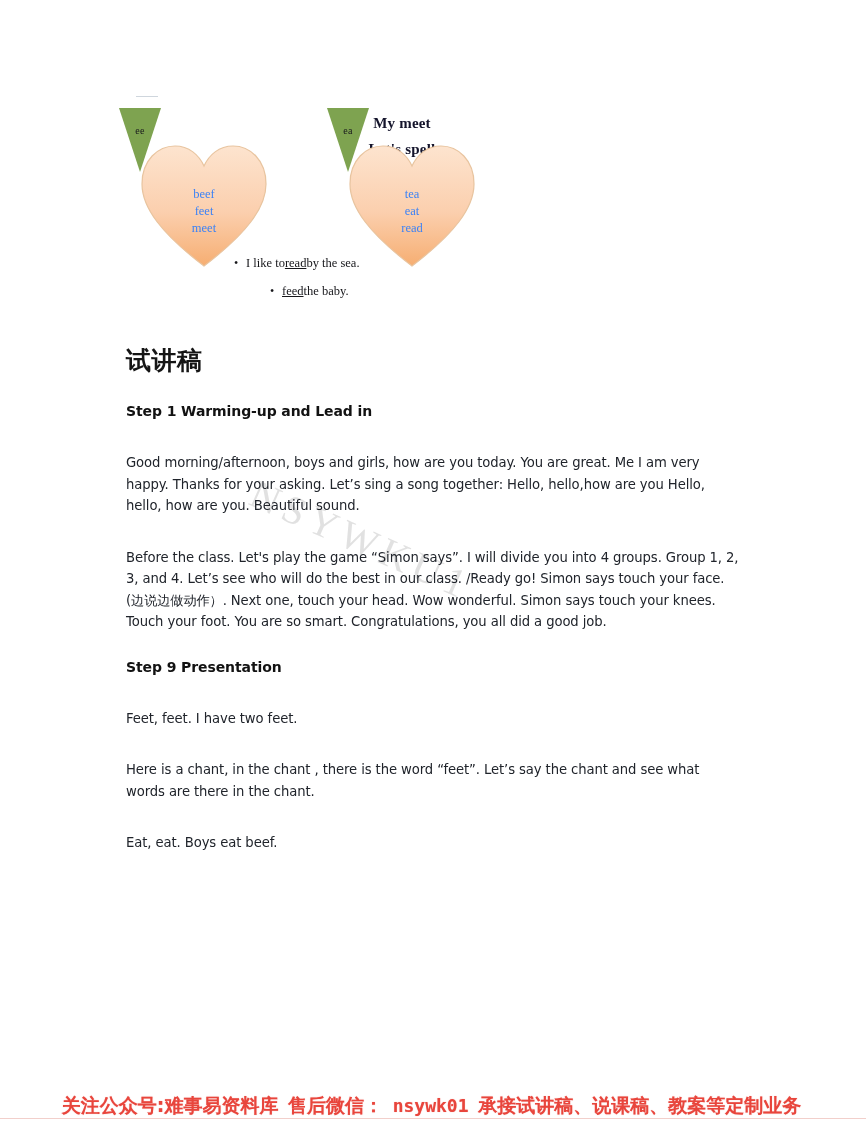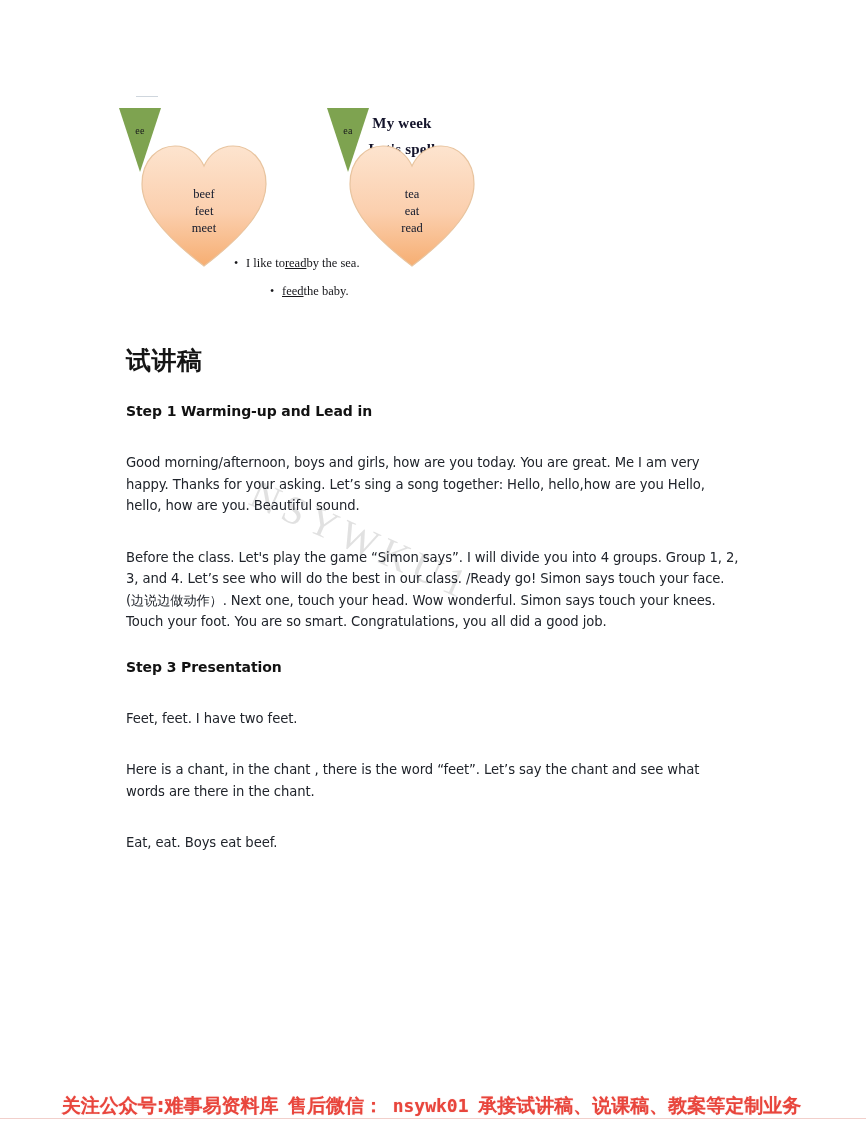--- a/index.html
+++ b/index.html
@@ -96,21 +96,21 @@
 
   .heart-words {
     position: absolute;
     left: 0;
     top: 78px;
     width: 128px;
     text-align: center;
     font-family: "Liberation Serif", serif;
     font-size: 12.5px;
     line-height: 17px;
-    color: #0f172a;
+    color: #3b82f6;
     z-index: 5;
   }
   .heart-words span { display: block; }
 
   .bullets {
     position: absolute;
     left: 100px;
     top: 168px;
     width: 360px;
     font-family: "Liberation Serif", serif;
@@ -221,21 +221,21 @@
 </head>
 <body>
 
 <div class="page">
 
   <div class="slide-figure">
 
     <div class="tiny-mark"></div>
 
     <div class="slide-title">
-      <span>My week</span>
+      <span>My meet</span>
       <span class="line2">Let's spell</span>
     </div>
 
     <div class="heart-group left">
       <div class="tri"></div>
       <div class="tri-label">ee</div>
       <div class="heart">
         <svg viewBox="0 0 128 126" xmlns="http://www.w3.org/2000/svg">
           <defs>
             <linearGradient id="gradL" x1="0" y1="0" x2="0" y2="1">
@@ -294,21 +294,21 @@
 
   <div class="watermark">NSYWKU1</div>
 
   <div class="doc">
     <h1 class="doc-title">试讲稿</h1>
 
     <h2 class="step">Step 1 Warming-up and Lead in</h2>
     <p class="para blk">Good morning/afternoon, boys and girls, how are you today. You are great. Me I am very happy. Thanks for your asking. Let’s sing a song together: Hello, hello,how are you Hello, hello, how are you. Beautiful sound.</p>
     <p class="para blk">Before the class. Let's play the game “Simon says”. I will divide you into 4 groups. Group 1, 2, 3, and 4. Let’s see who will do the best in our class. /Ready go! Simon says touch your face. (边说边做动作）. Next one, touch your head. Wow wonderful. Simon says touch your knees. Touch your foot. You are so smart. Congratulations, you all did a good job.</p>
 
-    <h2 class="step">Step 3 Presentation</h2>
+    <h2 class="step">Step 9 Presentation</h2>
     <p class="para blk">Feet, feet. I have two feet.</p>
 
     <p class="para blk">Here is a chant, in the chant , there is the word “feet”. Let’s say the chant and see what words are there in the chant.</p>
     <p class="para blk">Eat, eat. Boys eat beef.</p>
   </div>
 
   <div class="footer">
     <div class="footer-text">
       <span class="footer-seg">关注公众号:难事易资料库</span>
       <span class="footer-seg mid">售后微信：</span>

